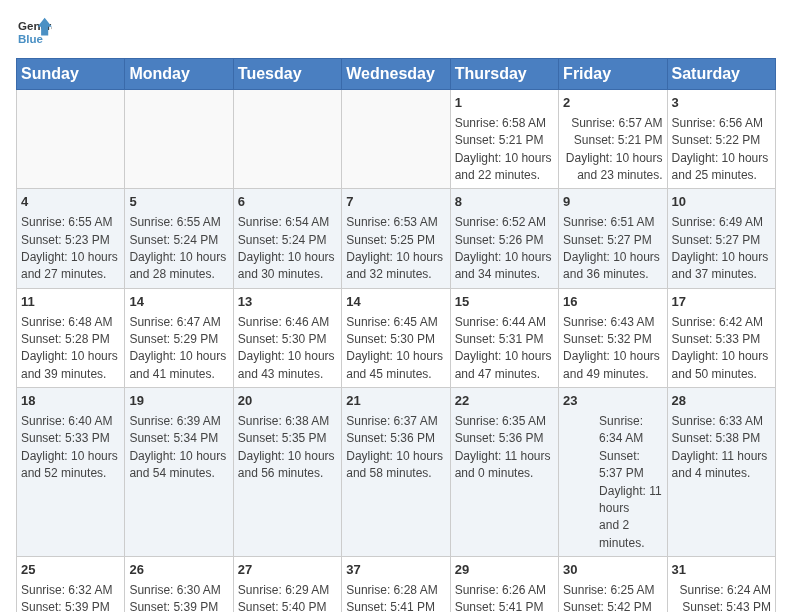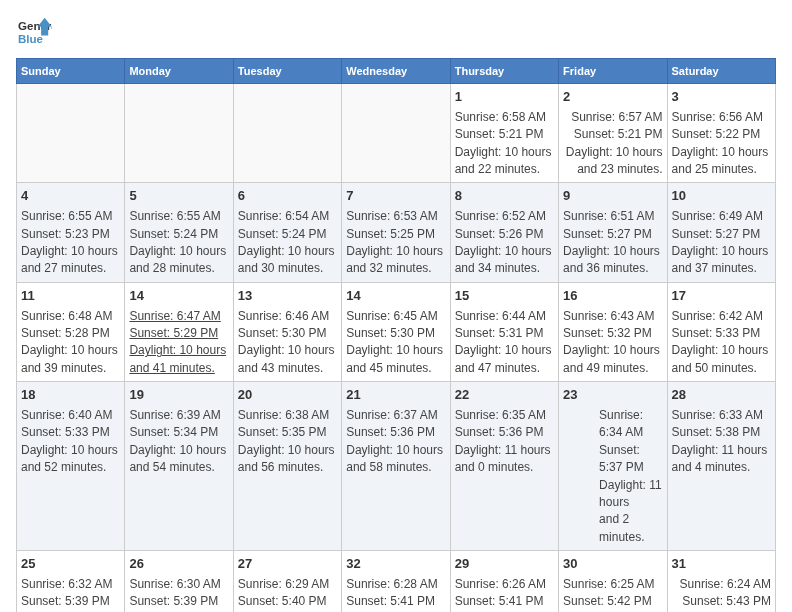--- a/index.html
+++ b/index.html
@@ -41,21 +41,21 @@
     table {
       width: 100%;
       border-collapse: collapse;
       margin-top: 10px;
       font-size: 11px;
     }
     thead tr th {
       background: #4a7fc1;
       color: #fff;
       font-weight: bold;
-      font-size: 11px;
+      font-size: 16px;
       padding: 6px 4px;
       text-align: left;
       border: 1px solid #3a6aaa;
     }
     tbody tr td {
       border: 1px solid #ccc;
       vertical-align: top;
       padding: 4px;
       height: 90px;
       width: calc(100% / 7);
@@ -191,21 +191,21 @@
       <tr>
         <td>
           <span class="day-num">11</span>
           <div class="day-info" style="white-space: pre-line;">Sunrise: 6:48 AM
 Sunset: 5:28 PM
 Daylight: 10 hours
 and 39 minutes.</div>
         </td>
         <td>
           <span class="day-num">14</span>
-          <div class="day-info" style="white-space: pre-line; text-decoration: underline;">Sunrise: 6:47 AM
+          <div class="day-info" style="white-space: pre-line;">Sunrise: 6:47 AM
 Sunset: 5:29 PM
 Daylight: 10 hours
 and 41 minutes.</div>
         </td>
         <td>
           <span class="day-num">13</span>
           <div class="day-info" style="white-space: pre-line;">Sunrise: 6:46 AM
 Sunset: 5:30 PM
 Daylight: 10 hours
 and 43 minutes.</div>
@@ -306,21 +306,21 @@
 and 8 minutes.</div>
         </td>
         <td>
           <span class="day-num">27</span>
           <div class="day-info" style="white-space: pre-line;">Sunrise: 6:29 AM
 Sunset: 5:40 PM
 Daylight: 11 hours
 and 10 minutes.</div>
         </td>
         <td>
-          <span class="day-num">32</span>
+          <span class="day-num">37</span>
           <div class="day-info" style="white-space: pre-line;">Sunrise: 6:28 AM
 Sunset: 5:41 PM
 Daylight: 11 hours
 and 13 minutes.</div>
         </td>
         <td>
           <span class="day-num">29</span>
           <div class="day-info" style="white-space: pre-line;">Sunrise: 6:26 AM
 Sunset: 5:41 PM
 Daylight: 11 hours

